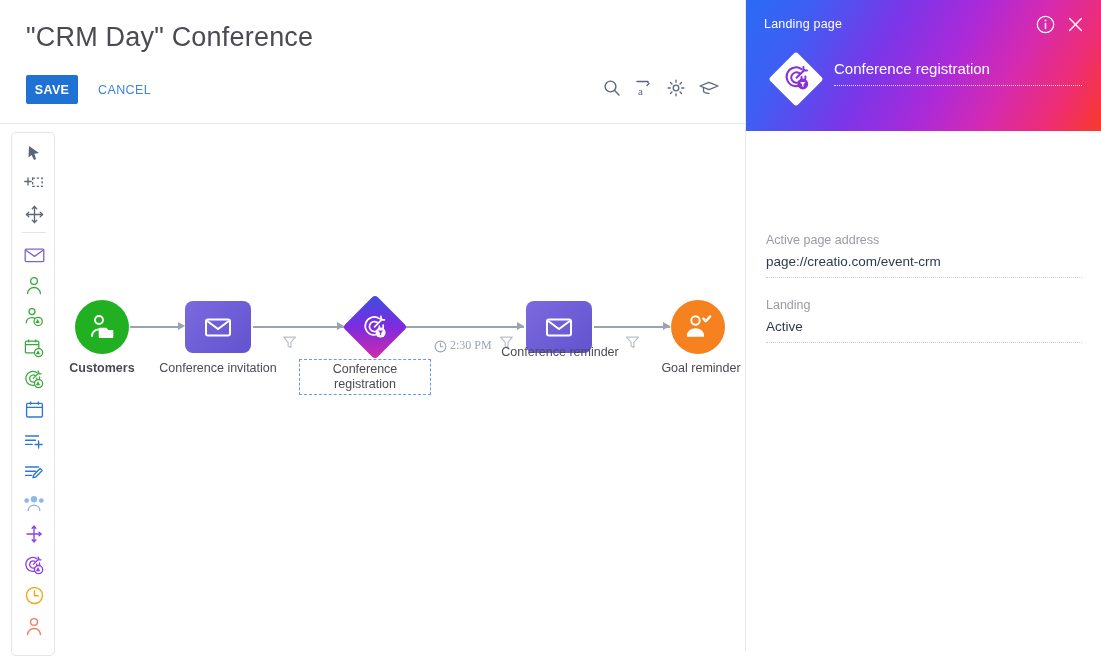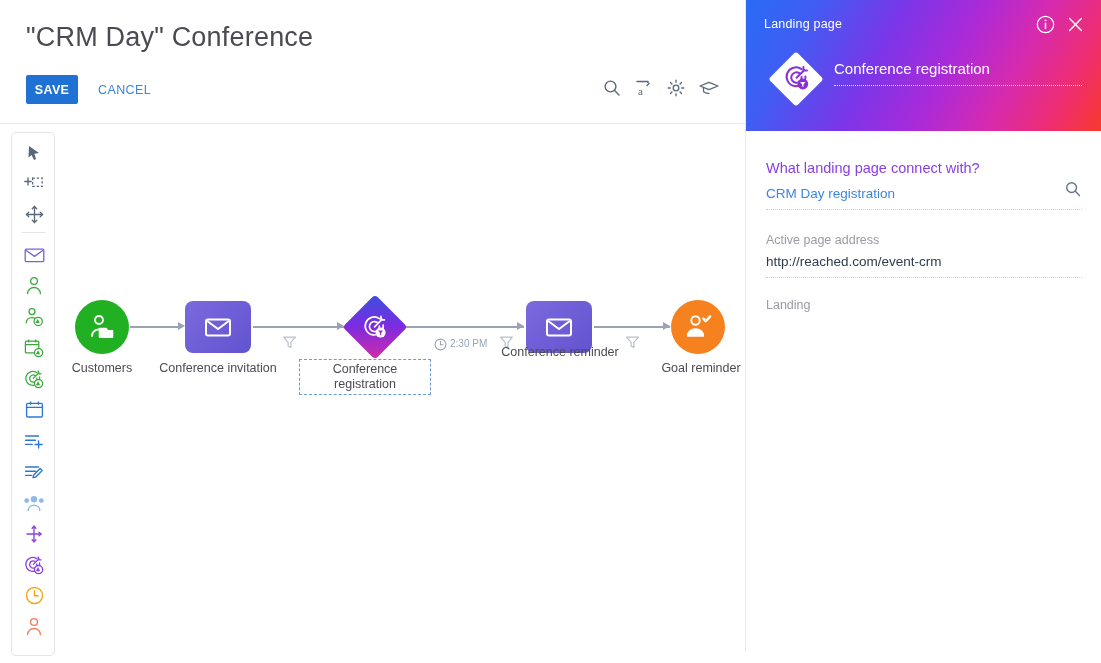--- a/index.html
+++ b/index.html
@@ -75,22 +75,22 @@
     position:absolute; border:1px dashed #6b9bd8; padding:2px 6px;
     font-size:12.5px; color:#4a4a52; line-height:15px; text-align:center;
   }
   .conn { position:absolute; height:2px; background:#9aa3b4; }
   .arrow-head {
     position:absolute; width:0; height:0;
     border-top:4.5px solid transparent; border-bottom:4.5px solid transparent;
     border-left:7px solid #9aa3b4;
   }
   .mini-icon { position:absolute; }
-  .time-chip { position:absolute; display:flex; align-items:flex-start; gap:3px;
-    font-size:10px; color:#9aa3b4; }
+  .time-chip { position:absolute; display:flex; align-items:flex-end; gap:3px;
+    font-size:12px; color:#9aa3b4;font-family:Liberation Serif, serif; }
 
   
   #panel { position:absolute; left:745px; top:0; width:356px; height:651px;
            background:#fff; border-left:1px solid #e6e8ec; }
   #panel-head {
     position:relative; width:100%; height:131px;
     background: linear-gradient(118deg,
        #2a6bf5 0%, #3f5ef3 16%, #7a36e8 38%, #ab2ad9 56%,
        #d62ab0 72%, #ee2d72 87%, #f83a2b 100%);
   }
@@ -278,21 +278,21 @@
       <div class="conn" style="left:594px; top:202px; width:76px;"></div>
       <div class="arrow-head" style="left:663px; top:198px;"></div>
 
       <div class="node-circle" style="left:75px; top:176px; background:#21b021;">
         <svg width="30" height="30" viewBox="0 0 30 30" fill="none" stroke="#fff" stroke-width="1.9">
           <circle cx="12" cy="8" r="4"></circle>
           <path d="M5 24c0-4 3.2-6.6 7-6.6" stroke-linecap="round"></path>
           <path d="M12.5 16.5h6.6l1.6 2.2h4.8v6.4H12.5z" fill="#fff" stroke="#fff" stroke-width="1.6" stroke-linejoin="round"></path>
         </svg>
       </div>
-      <div class="node-label" style="left:52px; top:237px; width:100px;">Customers</div>
+      <div class="node-label" style="left:52px; top:237px; width:100px;font-weight:bold;">Customers</div>
 
       <div class="node-rect" style="left:185px; top:177px; background:linear-gradient(135deg,#7b6ade,#6253cf);">
         <svg width="30" height="24" viewBox="0 0 30 24" fill="none" stroke="#fff" stroke-width="2">
           <rect x="3" y="4.5" width="24" height="16" rx="2"></rect>
             <path d="M4.2 6L15 14 25.8 6"></path>
         </svg>
       </div>
       <div class="node-label" style="left:148px; top:237px; width:140px;">Conference invitation</div>
       <span class="mini-icon" style="left:282px; top:211px;">
         <svg width="15" height="15" viewBox="0 0 15 15" fill="none" stroke="#b9bfca" stroke-width="1.2">
@@ -380,36 +380,25 @@
             <path d="M12.6 11.8l7.8-7.8M19.4 1v3.6H23" stroke-linecap="round" stroke-linejoin="round"></path>
             <circle cx="18.8" cy="18" r="5.4" fill="#8a2fd6" stroke="none"></circle>
             <path d="M16.2 15.9h5.2L19.5 18.4v2.6l-1.4-.8v-1.8z" fill="#fff" stroke="none"></path>
           </g>
         </svg>
       </div>
 
       <div id="panel-entity">Conference registration</div>
     </div>
 
-    <div class="fld" style="top:160px;">
-      <div class="fld-q">What landing page connect with?</div>
-      <div style="position:relative;">
-        <div class="fld-val link">CRM Day registration</div>
-        <span class="fld-srch">
-          <svg width="18" height="18" viewBox="0 0 18 18" fill="none" stroke="#6a7385" stroke-width="1.4">
-            <circle cx="7.6" cy="7.6" r="4.9"></circle>
-              <line x1="11.3" y1="11.3" x2="15.5" y2="15.5" stroke-linecap="round"></line>
-          </svg>
-        </span>
-      </div>
-    </div>
 
     <div class="fld" style="top:233px;">
       <div class="fld-lbl">Active page address</div>
-      <div class="fld-val">http://reached.com/event-crm</div>
+      <div class="fld-val">page://creatio.com/event-crm</div>
     </div>
 
     <div class="fld" style="top:298px;">
       <div class="fld-lbl">Landing</div>
+      <div class="fld-val">Active</div>
     </div>
 
   </div>
 </div>
 
 </body></html>

